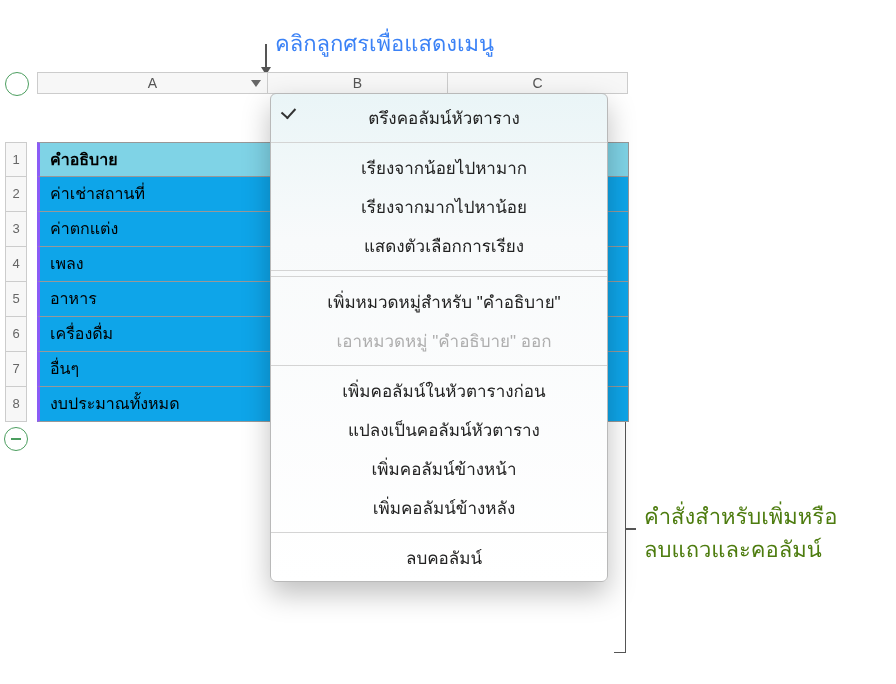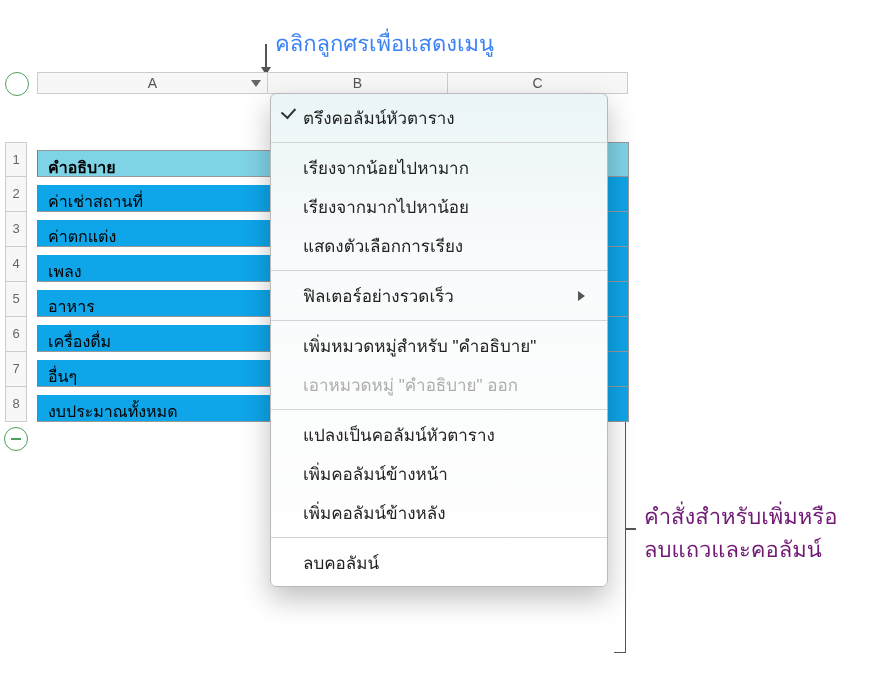--- a/index.html
+++ b/index.html
@@ -36,21 +36,21 @@
       left: -4px;
       border-left: 5px solid transparent;
       border-right: 5px solid transparent;
       border-top: 8px solid #555;
     }
     .callout-right {
       position: absolute;
       top: 500px;
       left: 644px;
       font-size: 22px;
-      color: #701a75;
+      color: #4d7c0f;
       line-height: 1.5;
     }
     .bracket {
       position: absolute;
       top: 407px;
       left: 614px;
       width: 12px;
       height: 246px;
       border-right: 1.5px solid #555;
       border-top: 1.5px solid #555;
@@ -173,21 +173,21 @@
       border-top: none;
       border-left: none;
       padding: 0 10px;
       font-size: 16px;
       line-height: 34px;
       background: #0ea5e9;
     }
     .table-row:first-child .cell {
       border-top: 1px solid #989898;
     }
-    .cell-a { width: 247px; border-left: 1px solid #8b5cf6; margin-top: 8px; }
+    .cell-a { width: 247px; border-left: 3px solid #8b5cf6; }
     .cell-bc { width: 361px; }
     .header-row .cell {
       background: #7fd3e6;
       font-weight: bold;
     }
     .menu {
       position: absolute;
       top: 93px;
       left: 270px;
       width: 338px;
@@ -197,20 +197,21 @@
       box-shadow: 0 12px 28px rgba(0,0,0,0.25);
       padding: 4px 0;
       font-size: 17px;
     }
     .menu-item {
       padding: 6px 22px 6px 32px;
       color: #222;
       position: relative;
       display: flex;
       align-items: center;
+      justify-content: center;
     }
     .menu-item.disabled {
       color: #aeaeae;
     }
     .menu-sep {
       height: 1px;
       background: #d4d4d4;
       margin: 5px 0;
     }
     .checkmark {
@@ -315,33 +316,32 @@
   <div class="menu-item">
     <span>เรียงจากน้อยไปหามาก</span>
   </div>
   <div class="menu-item">
     <span>เรียงจากมากไปหาน้อย</span>
   </div>
   <div class="menu-item">
     <span>แสดงตัวเลือกการเรียง</span>
   </div>
   <div class="menu-sep"></div>
-  <div class="menu-item">
-    <span>ฟิลเตอร์อย่างรวดเร็ว</span>
-    <span class="submenu-arrow"></span>
-  </div>
   <div class="menu-sep"></div>
   <div class="menu-item">
     <span>เพิ่มหมวดหมู่สำหรับ "คำอธิบาย"</span>
   </div>
   <div class="menu-item disabled">
     <span>เอาหมวดหมู่ "คำอธิบาย" ออก</span>
   </div>
   <div class="menu-sep"></div>
   <div class="menu-item">
+    <span>เพิ่มคอลัมน์ในหัวตารางก่อน</span>
+  </div>
+  <div class="menu-item">
     <span>แปลงเป็นคอลัมน์หัวตาราง</span>
   </div>
   <div class="menu-item">
     <span>เพิ่มคอลัมน์ข้างหน้า</span>
   </div>
   <div class="menu-item">
     <span>เพิ่มคอลัมน์ข้างหลัง</span>
   </div>
   <div class="menu-sep"></div>
   <div class="menu-item">

